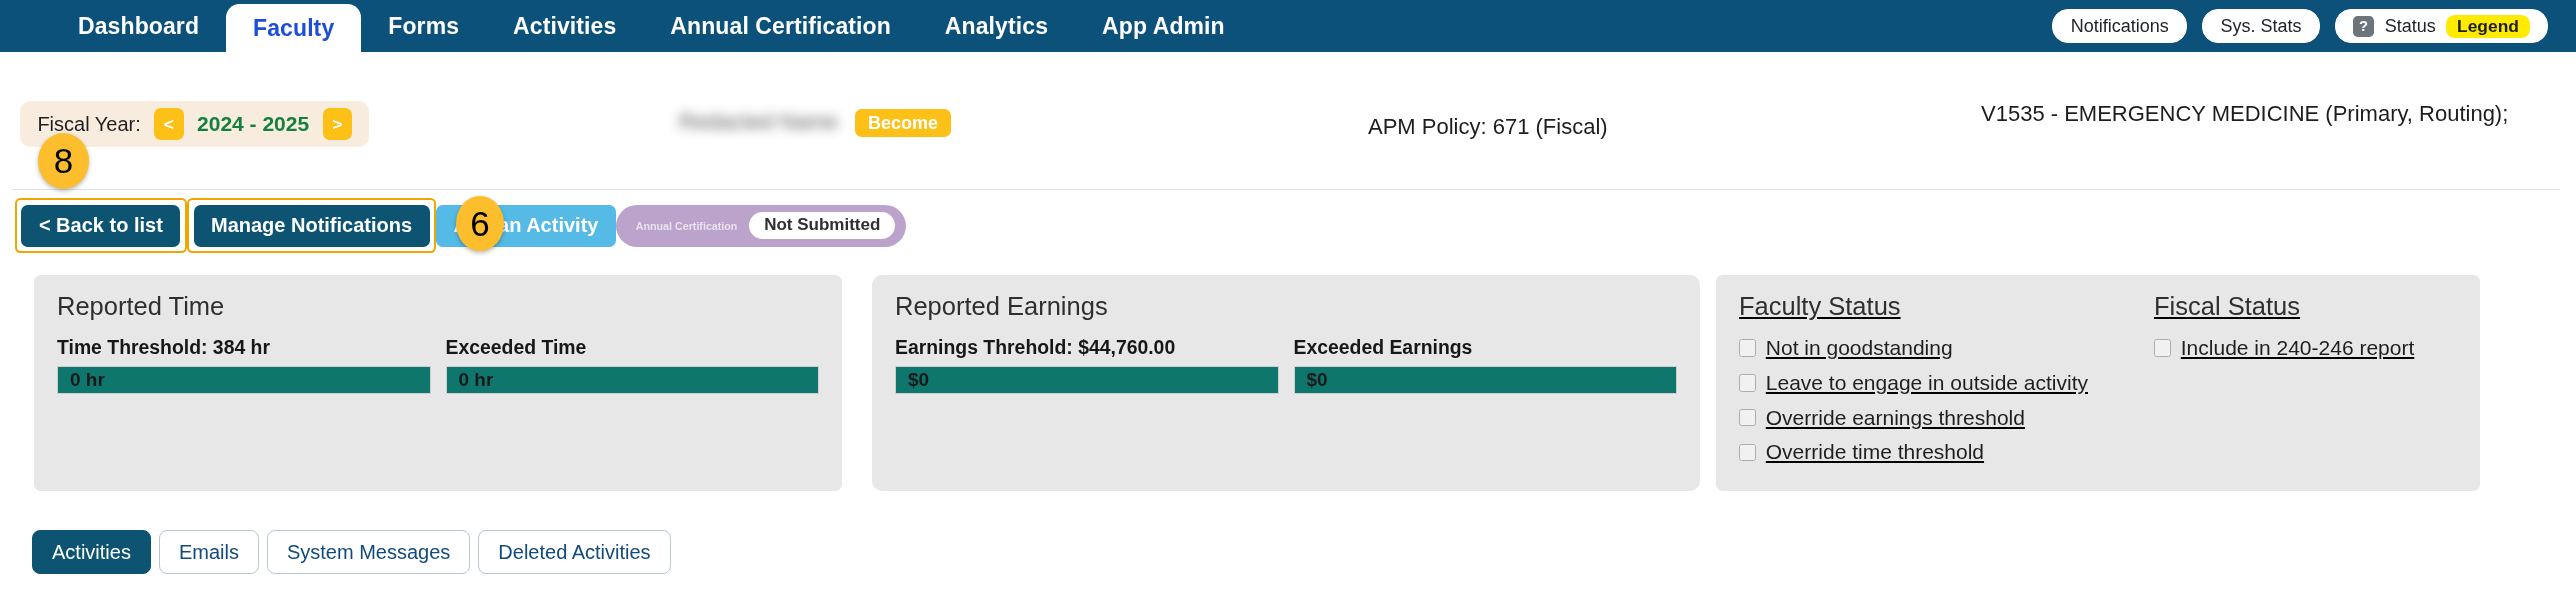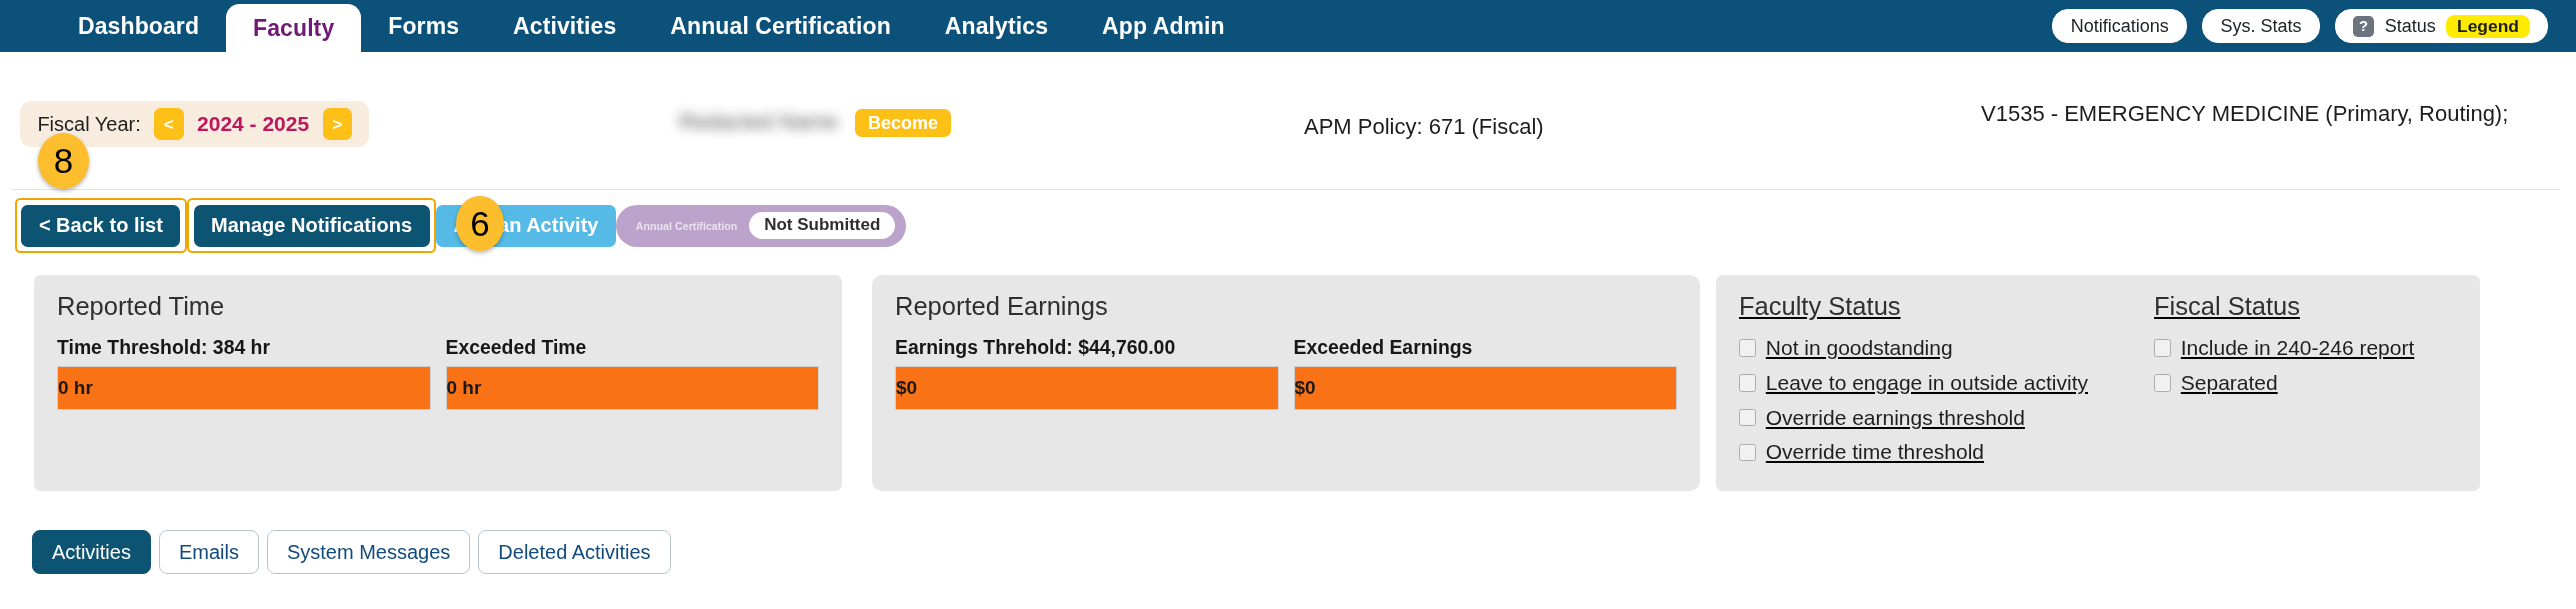--- a/index.html
+++ b/index.html
@@ -18,21 +18,21 @@
     background: #0c5179;
     display: flex; align-items: flex-end;
   }
   .nav-left { display: flex; align-items: flex-end; height: 52px; padding-left: 51px; }
   .nav-item {
     color: #ffffff; font-size: 23px; font-weight: 700;
     padding: 0 27px; height: 52px; display: flex; align-items: center;
     white-space: nowrap; letter-spacing: 0.1px;
   }
   .nav-item.active {
-    background: #ffffff; color: #701a75;
+    background: #ffffff; color: #1d4ed8;
     border-top-left-radius: 13.4px; border-top-right-radius: 13.4px;
     height: 48px; margin-bottom: 0;
   }
   .nav-right {
     position: absolute; right: 28px; top: 9.4px;
     display: flex; align-items: center; gap: 14.8px;
   }
   .nav-btn {
     background: #ffffff; border-radius: 16px; border: 0.7px solid #ffffff;
     height: 34px; padding: 0 17.4px;
@@ -56,36 +56,36 @@
     background: #f8ecdf; border-radius: 10.7px;
     height: 46px; padding: 0 17.4px;
     display: flex; align-items: center; gap: 13.4px;
   }
   .fiscal-label { font-size: 20px; color: #1f1f1f; font-weight: 400; white-space: nowrap; }
   .fy-btn {
     background: #fcc017; border: none; border-radius: 6.7px;
     width: 29.5px; height: 32px; color: #ffffff; font-size: 17.4px; font-weight: 700;
     display: flex; align-items: center; justify-content: center; cursor: pointer;
   }
-  .fy-value { font-size: 21px; font-weight: 700; color: #be185d; white-space: nowrap; }
+  .fy-value { font-size: 21px; font-weight: 700; color: #15803d; white-space: nowrap; }
 
   .person-line {
     position: absolute; top: 109px; left: 679px;
     display: flex; gap: 17.4px;
   }
   .person-name {
     font-size: 22px; color: #3b3b3b; font-weight: 400;
     filter: blur(6px); white-space: nowrap; opacity: .85;
   }
   .become-badge {
     background: #fcc017; color: #ffffff; font-weight: 700;
     font-size: 18px; border-radius: 6.7px; padding: 4.7px 12.7px; line-height: 1.05;
   }
   .apm-policy {
-    position: absolute; top: 114px; left: 1304px;
+    position: absolute; top: 114px; left: 1368px;
     font-size: 22px; color: #1d1d1d; white-space: nowrap;
   }
   .dept {
     position: absolute; top: 99px; left: 1981px; width: 557px;
     font-size: 22px; color: #1d1d1d; line-height: 1.32;
   }
 
   .divider {
     position: absolute; left: 12px; top: 189px; width: 2548px; height: 0.7px;
     background: #e2e2e2;
@@ -129,22 +129,22 @@
   .card-title {
     font-size: 25.5px; color: #2f2f2f; font-weight: 400; margin-bottom: 14.8px;
   }
   .field-row { display: flex; gap: 15px; }
   .field { width: 50%; }
   .field-label {
     font-size: 19.4px; font-weight: 700; color: #171717; margin-bottom: 6.7px;
     white-space: nowrap;
   }
   .field-input {
-    background: #f97316; border: 0.7px solid #cfcfcf; height: 44px;
-    display: flex; align-items: center; padding: 0 0;
+    background: #0f766e; border: 0.7px solid #cfcfcf; height: 28px;
+    display: flex; align-items: center; padding: 0 12px;
     font-size: 19px; font-weight: 700; color: #1a1a1a;
   }
 
   .status-cols { display: flex; gap: 80px; }
   .status-col { min-width: 335px; }
   .check-row {
     display: flex; align-items: center; gap: 9.4px; margin-bottom: 10.7px;
   }
   .cbox {
     width: 17.4px; height: 17.4px; border: 1.3px solid #adadad; border-radius: 2.7px;
@@ -288,24 +288,20 @@
             <span class="check-label">Override time threshold</span>
           </div>
         </div>
 
         <div class="status-col">
           <div class="card-title">Fiscal Status</div>
           <div class="check-row">
             <span class="cbox"></span>
             <span class="check-label">Include in 240-246 report</span>
           </div>
-          <div class="check-row">
-            <span class="cbox"></span>
-            <span class="check-label">Separated</span>
-          </div>
         </div>
 
       </div>
     </div>
   </div>
 
   <div class="tabs">
     <div class="tab active">Activities</div>
     <div class="tab">Emails</div>
     <div class="tab">System Messages</div>

